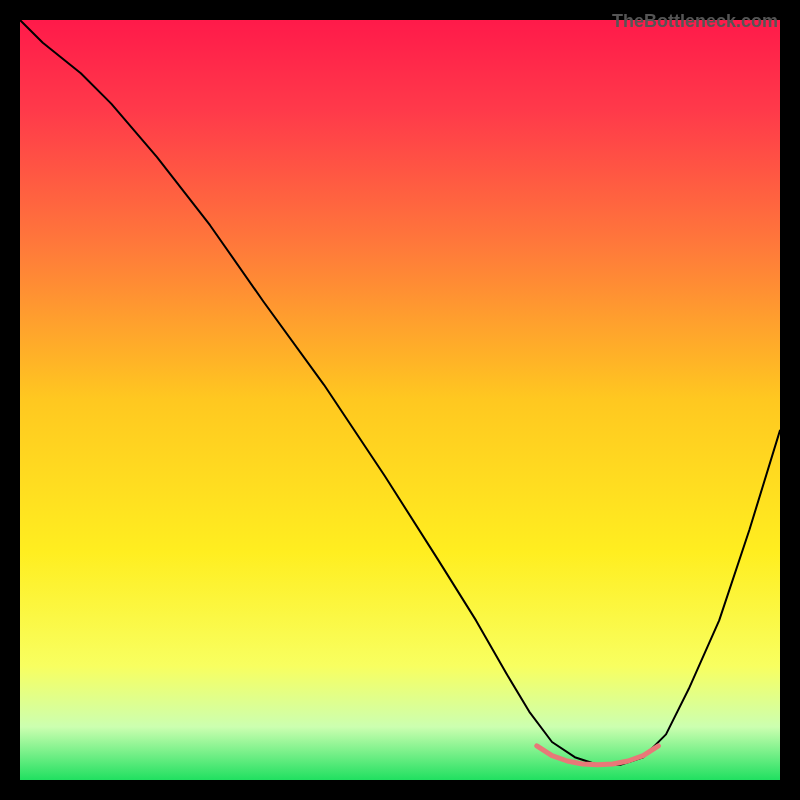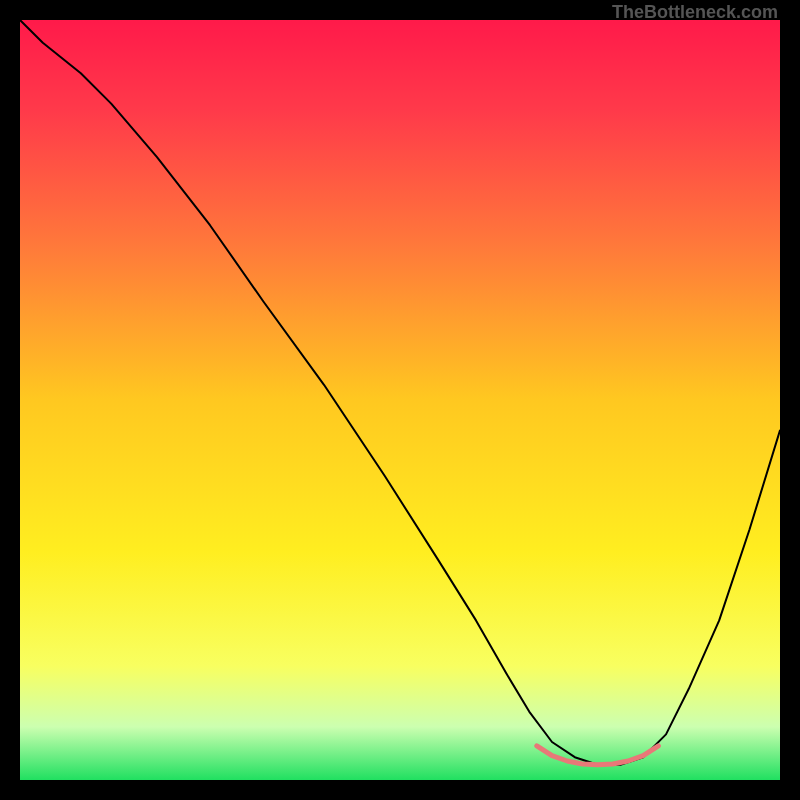--- a/index.html
+++ b/index.html
@@ -18,21 +18,21 @@
   }
   .plot-area {
     position: absolute;
     left: 20px;
     top: 20px;
     width: 760px;
     height: 760px;
   }
   .watermark {
     position: absolute;
-    top: 2px;
+    top: 11px;
     right: 22px;
     color: #555;
     font-family: Arial, sans-serif;
     font-size: 18px;
     font-weight: bold;
     z-index: 10;
   }
   svg {
     position: absolute;
     left: 0;

